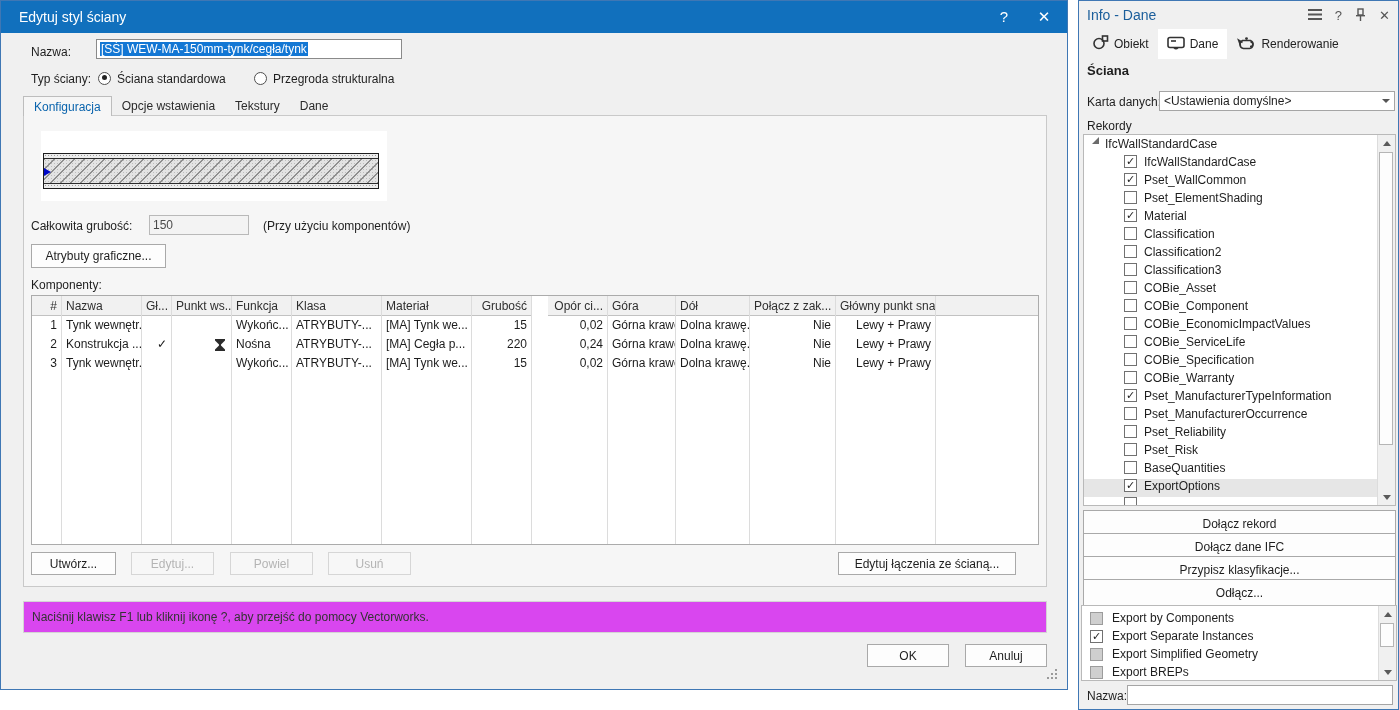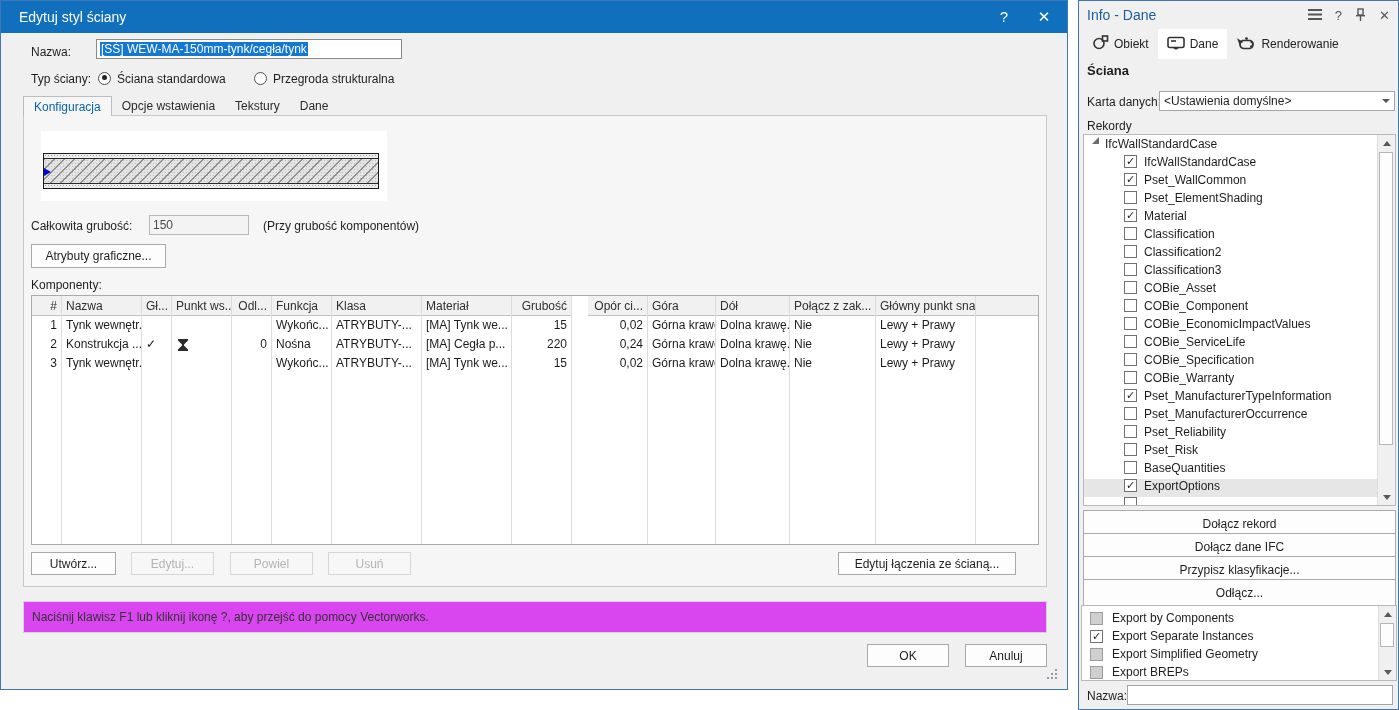--- a/index.html
+++ b/index.html
@@ -25,21 +25,21 @@
   .wl-mid{height:24px;border-top:1px solid #2a2a2a;border-bottom:1px solid #2a2a2a;background-color:#e3e3e3;background-image:repeating-linear-gradient(315deg,#8f8f8f 0 1.4px,rgba(0,0,0,0) 1.4px 7px),radial-gradient(#bdbdbd 20%,rgba(0,0,0,0) 21%);background-size:auto,3px 3px}
   .wmark{position:absolute;left:0;top:14px;width:0;height:0;border-left:7px solid #0008c8;border-top:4px solid transparent;border-bottom:4px solid transparent}
   .btn{position:absolute;background:#fdfdfd;border:1px solid #a9a9a9;box-sizing:border-box;text-align:center;color:#1e1e1e;cursor:pointer;display:flex;align-items:center;justify-content:center;white-space:nowrap}
   .btn.dis{color:#b4b4b4;border-color:#d6d6d6;background:#f7f7f7;cursor:default}
   
   .ctable{position:absolute;left:30px;top:294px;width:1008px;height:250px;background:#fff;border:1px solid #ababab;box-sizing:border-box;display:flex;overflow:hidden}
   .ct-col{display:flex;flex-direction:column;border-right:1px solid #dcdcdc;box-sizing:border-box;flex-shrink:0}
   .ct-col:last-child{border-right:none}
   .ct-th{height:20px;line-height:20px;background:#f1f1f1;border-bottom:1px solid #c2c2c2;padding:0 4px;color:#2f2f2f;overflow:hidden;white-space:nowrap;box-sizing:border-box}
   .ct-td{height:19px;line-height:19px;padding:0 4px;overflow:hidden;white-space:nowrap;box-sizing:border-box;color:#1c1c1c}
-  .a-r{text-align:right}.a-c{text-align:left}.a-l{text-align:left}
+  .a-r{text-align:right}.a-c{text-align:right}.a-l{text-align:left}
   .helpbox{position:absolute;left:22px;top:600px;width:1024px;height:32px;background:#d946ef;border:1px solid #d4d4d4;box-sizing:border-box}
   .grip{position:absolute;right:10px;bottom:10px;width:10px;height:10px}
   .grip i{position:absolute;width:2px;height:2px;background:#9a9a9a}
   
   .panel{position:absolute;left:1078px;top:0;width:321px;height:710px;background:#f0f0f0;border:1px solid #3f77b4;box-sizing:border-box}
   .ptitle{position:absolute;left:8px;top:6px;font-size:14px;color:#1b5e9b}
   .pticons{position:absolute;right:8px;top:7px;display:flex;gap:13px;align-items:center;color:#555}
   .pticons .ic{cursor:pointer;font-size:13px;line-height:14px}
   .ptabs{position:absolute;left:0;top:28px;width:100%;height:30px;display:flex;padding-left:4px;box-sizing:border-box}
   .ptab{display:flex;align-items:center;gap:5px;padding:0 9px;height:30px;cursor:pointer;color:#222}
@@ -101,21 +101,21 @@
     <div class="wall">
       <div class="wl-thin"></div>
       <div class="wl-mid"></div>
       <div class="wl-thin"></div>
       <div class="wmark"></div>
     </div>
   </div>
 
   <span class="lbl" style="left:30px;top:218px">Całkowita grubość:</span>
   <div class="tfield dis" style="left:148px;top:214px;width:100px;height:20px">150</div>
-  <span class="lbl" style="left:262px;top:218px">(Przy grubość komponentów)</span>
+  <span class="lbl" style="left:262px;top:218px">(Przy użyciu komponentów)</span>
 
   <div class="btn" style="left:30px;top:243px;width:135px;height:24px">Atrybuty graficzne...</div>
 
   <span class="lbl" style="left:30px;top:277px">Komponenty:</span>
 
   <div class="ctable">
     <div style="display:flex;width:100%">
         <div class="ct-col" style="width: 30px;">
           <div class="ct-th a-r">#</div>
           <div class="ct-td a-r">1</div>
@@ -134,26 +134,20 @@
           <div class="ct-td a-c">✓</div>
           <div class="ct-td a-c"></div>
         </div>
         <div class="ct-col" style="width: 60px;">
           <div class="ct-th a-c">Punkt ws...</div>
           <div class="ct-td a-c"></div>
           <div class="ct-td a-c"><svg class="hourglass" width="14" height="12" viewBox="0 0 14 12">
               <path d="M2 0h10v1.6L8 5.5v1l4 3.9V12H2v-1.6l4-3.9v-1L2 1.6z" fill="#2b2b2b"></path>
             </svg></div>
           <div class="ct-td a-c"></div>
-        </div>
-        <div class="ct-col" style="width: 40px;">
-          <div class="ct-th a-r">Odl...</div>
-          <div class="ct-td a-r"></div>
-          <div class="ct-td a-r">0</div>
-          <div class="ct-td a-r"></div>
         </div>
         <div class="ct-col" style="width: 60px;">
           <div class="ct-th a-l">Funkcja</div>
           <div class="ct-td a-l">Wykońc...</div>
           <div class="ct-td a-l">Nośna</div>
           <div class="ct-td a-l">Wykońc...</div>
         </div>
         <div class="ct-col" style="width: 90px;">
           <div class="ct-th a-l">Klasa</div>
           <div class="ct-td a-l">ATRYBUTY-...</div>

